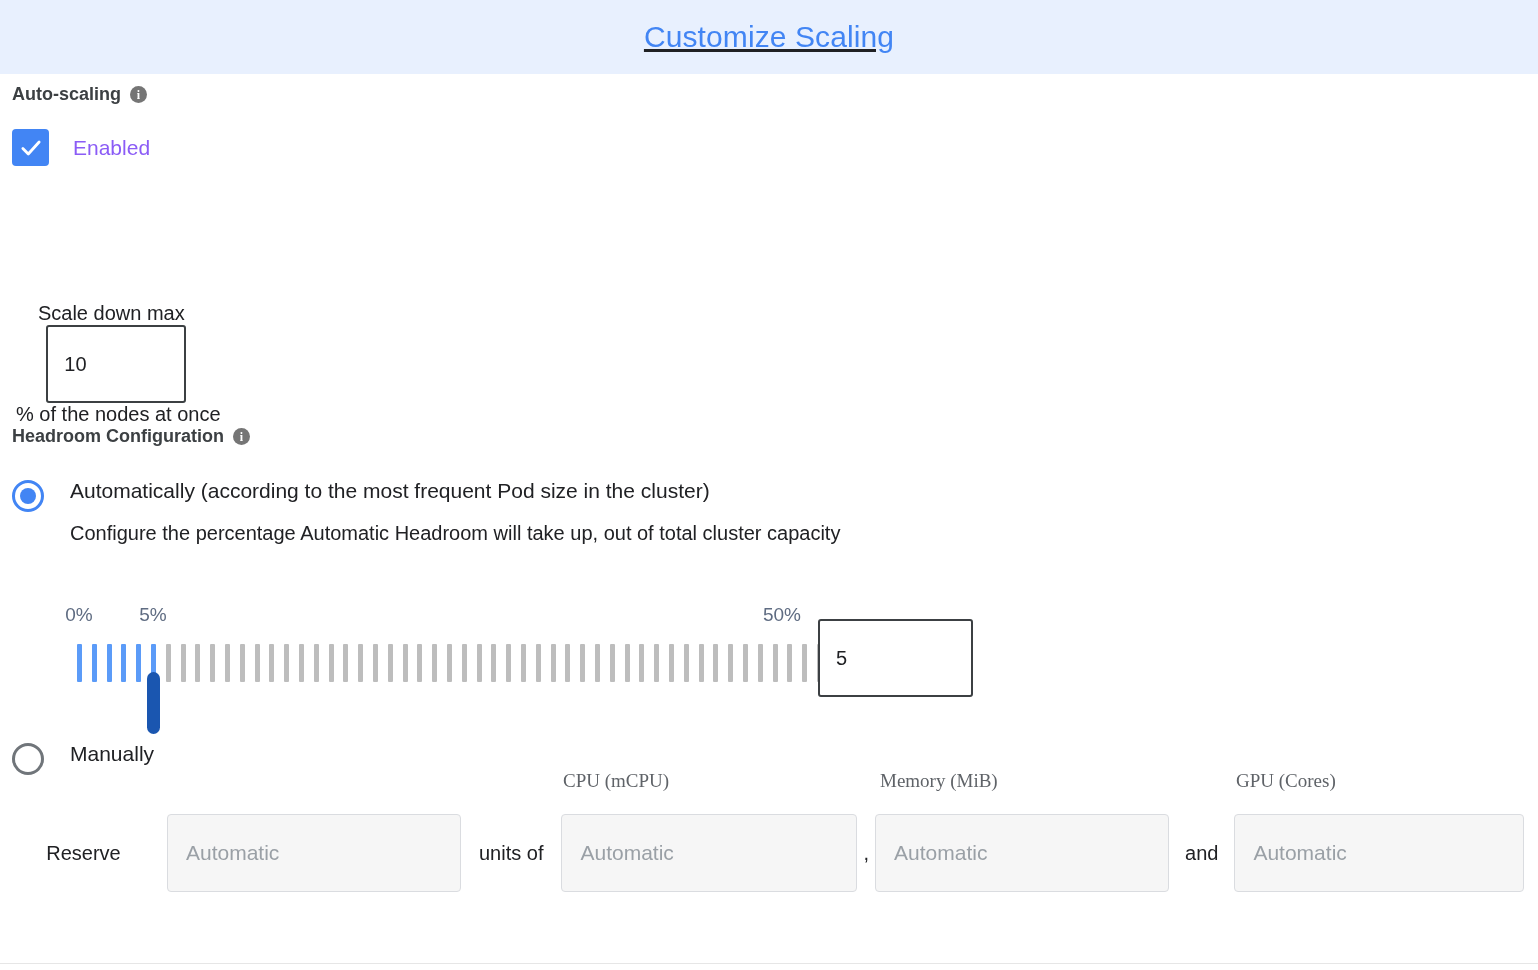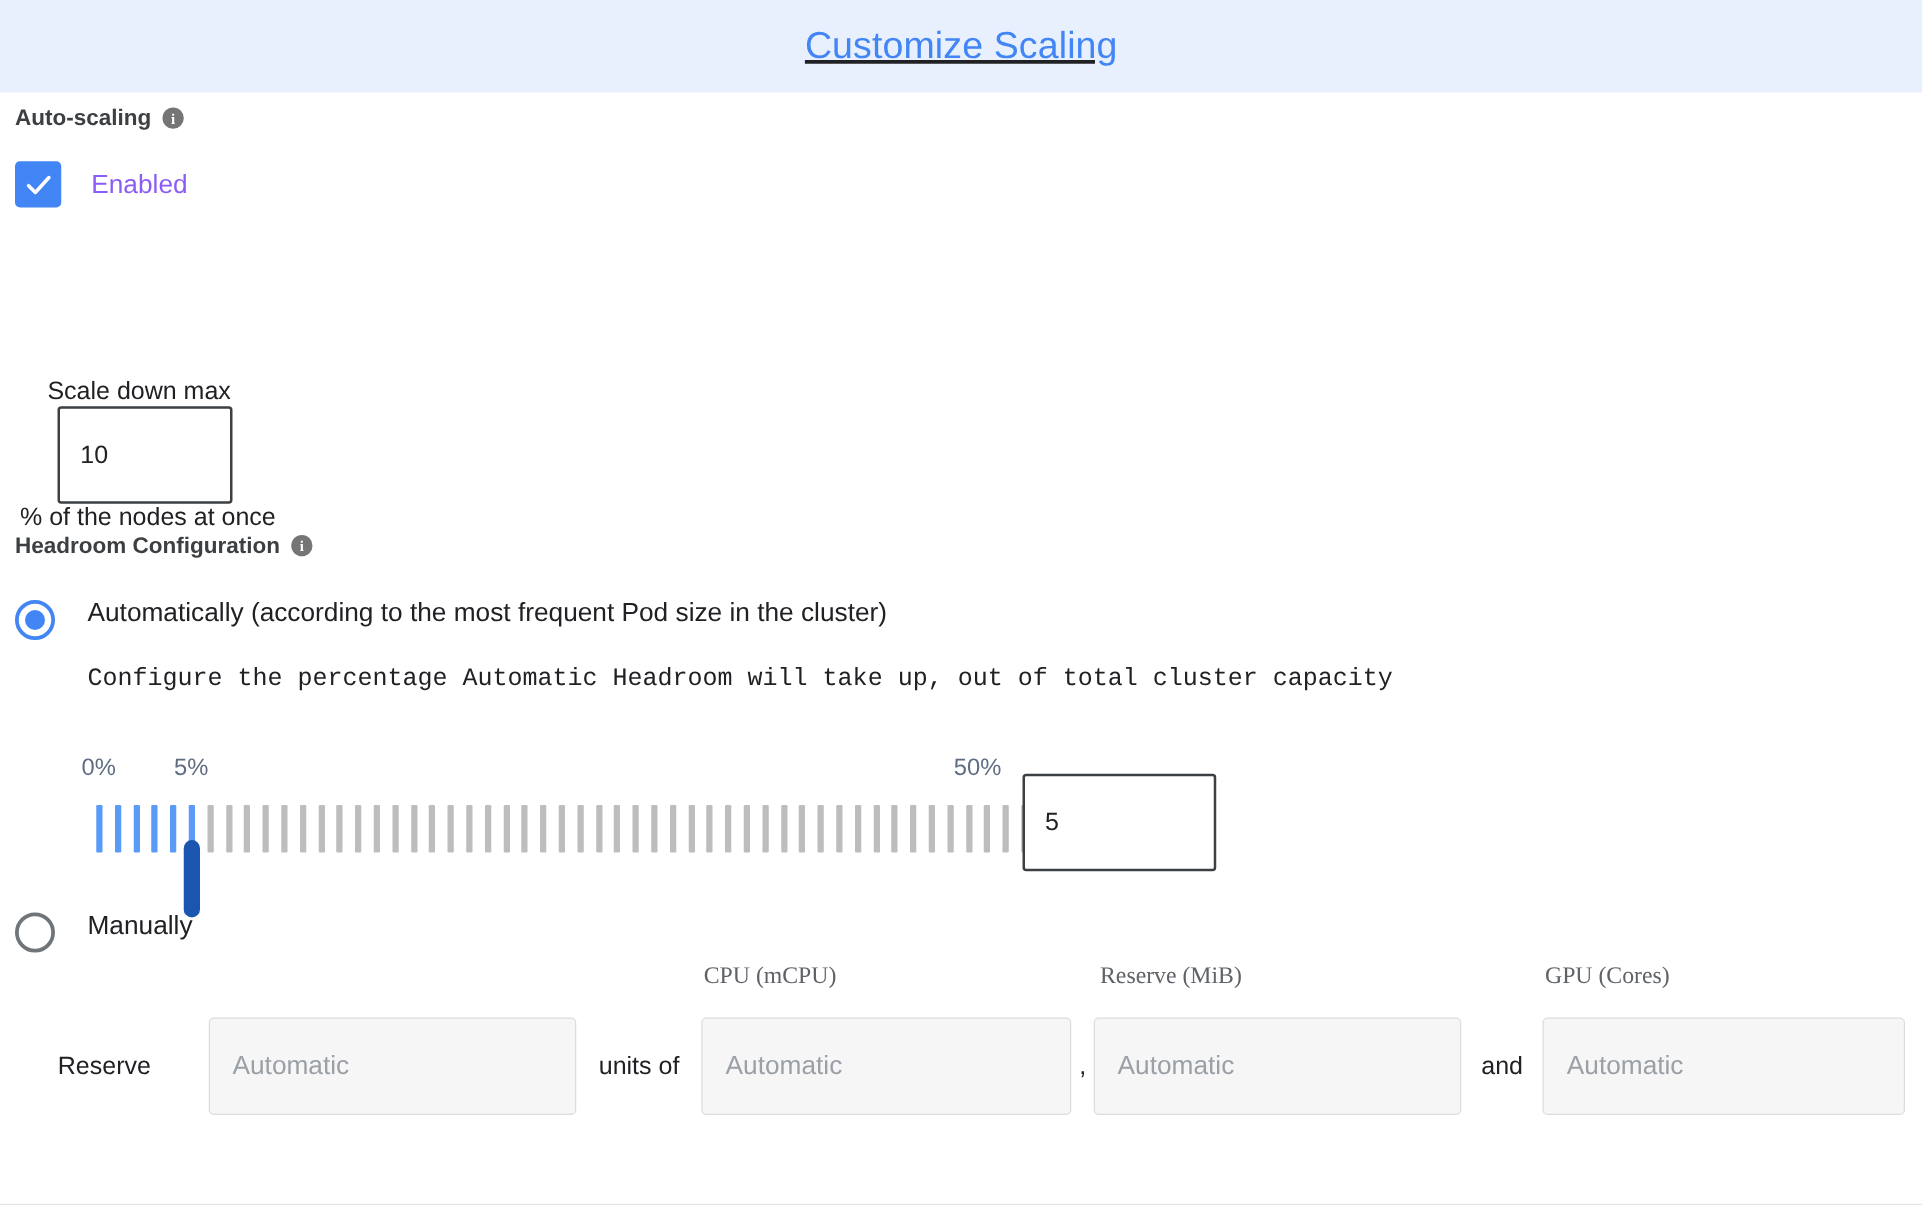--- a/index.html
+++ b/index.html
@@ -156,22 +156,21 @@
   }
   .radio.unchecked { border: 3px solid #70757a; }
   .radio-label {
     font-size: 21px;
     color: #202124;
     line-height: 1.1;
   }
   .radio-help {
     font-size: 20px;
     color: #202124;
-    margin: 20px 0 0 58px;
-    font-family: Liberation Mono, monospace;
+    margin: 10px 0 0 58px;
   }
 
   
   .slider-wrap {
     position: absolute;
     left: 12px;
     top: 530px;
     width: 980px;
     height: 110px;
   }
@@ -378,30 +377,30 @@
         <div class="tick" style="left: 695.6px;"></div>
         <div class="tick" style="left: 710.4px;"></div>
         <div class="tick" style="left: 725.2px;"></div>
         <div class="tick" style="left: 740px;"></div>
         <div class="slider-thumb" id="slider-thumb" style="left: 70px;"></div>
     </div>
     <input id="headroom-input" class="text-input" type="text" value="5" style="">
   </div>
 
   <div class="manual-block">
-    <div class="radio-row" style="margin-top:0">
+    <div class="radio-row" style="margin-top:13px">
       <span class="radio unchecked"></span>
       <span class="radio-label">Manually</span>
     </div>
   </div>
 
   <div class="reserve-area">
     <div class="col-headers">
       <span class="col-header" style="left:551px">CPU (mCPU)</span>
-      <span class="col-header" style="left:868px">Reserve (MiB)</span>
+      <span class="col-header" style="left:868px">Memory (MiB)</span>
       <span class="col-header" style="left:1224px">GPU (Cores)</span>
     </div>
 
     <div class="reserve-row">
       <span class="inline-text" style="width:155px;text-align:center;padding-right:12px;box-sizing:border-box;">Reserve</span>
 
       <input class="disabled-input" style="width: 294px;" type="text" disabled="" placeholder="Automatic">
 
       <span class="inline-text" style="margin:0 18px">units of</span>
 

